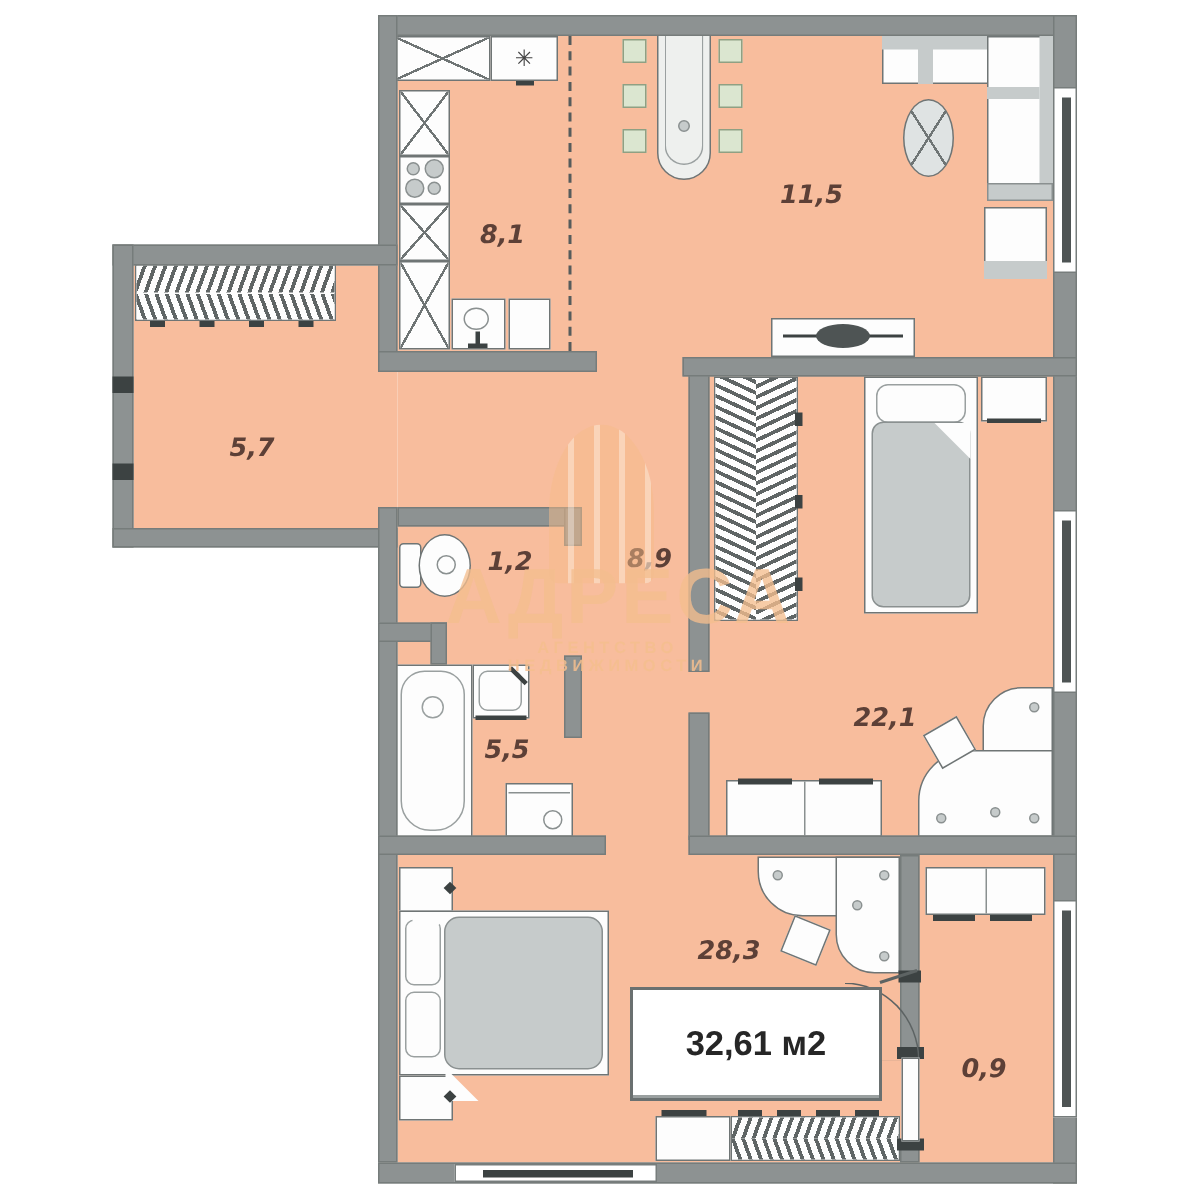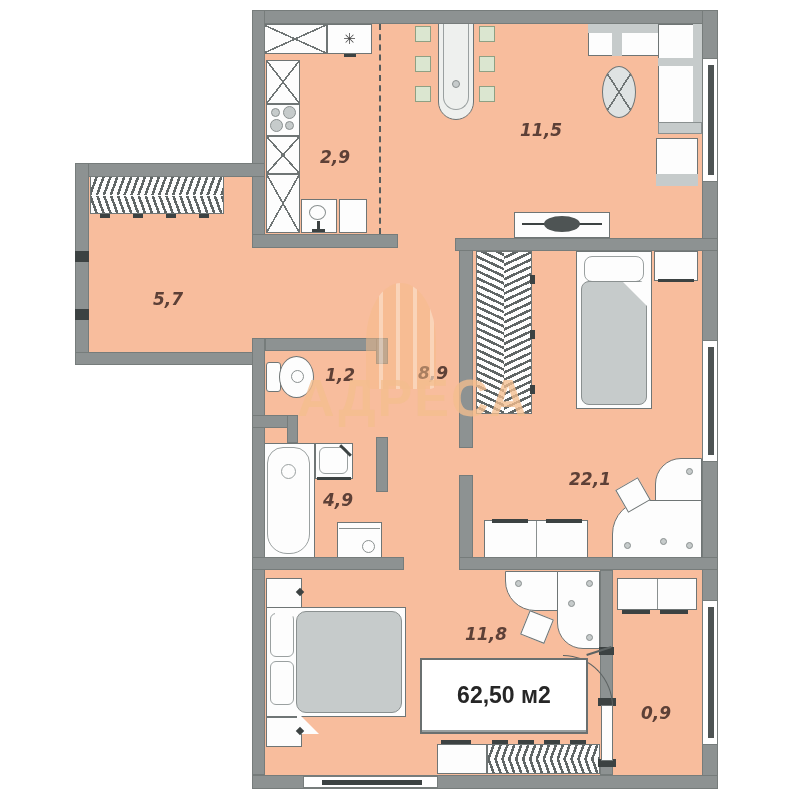--- a/index.html
+++ b/index.html
@@ -206,32 +206,33 @@
   <div class="abs" style="left:657px;top:579px;width:0;height:30px;border-left:1px solid #8a9090;z-index:2;"></div>
   <div class="abs dark" style="left:622px;top:610px;width:28px;height:4px;"></div>
   <div class="abs dark" style="left:660px;top:610px;width:28px;height:4px;"></div>
   <div class="abs dark" style="left:599px;top:647px;width:15px;height:8px;"></div>
   <div class="abs" style="left:563px;top:655px;width:50px;height:52px;border-top:1.6px solid #5d6363;border-right:1.6px solid #5d6363;border-radius:0 100% 0 0;z-index:5;"></div>
   <div class="abs fix" style="left:601px;top:705px;width:12px;height:56px;z-index:5;"></div>
   <div class="abs dark" style="left:598px;top:698px;width:18px;height:8px;"></div>
   <div class="abs dark" style="left:598px;top:759px;width:18px;height:8px;"></div>
   <div class="abs" style="left:586px;top:650px;width:26px;height:2px;background:#5d6363;transform:rotate(-18deg);z-index:5;"></div>
 
-  <div class="lbl" style="left:335px;top:157px;">2,9</div>
+  <div class="lbl" style="left:335px;top:157px;">8,1</div>
   <div class="lbl" style="left:541px;top:130px;">11,5</div>
   <div class="lbl" style="left:168px;top:299px;">5,7</div>
   <div class="lbl" style="left:340px;top:375px;">1,2</div>
   <div class="lbl" style="left:433px;top:373px;">8,9</div>
-  <div class="lbl" style="left:338px;top:500px;">4,9</div>
+  <div class="lbl" style="left:338px;top:500px;">5,5</div>
   <div class="lbl" style="left:590px;top:479px;">22,1</div>
-  <div class="lbl" style="left:486px;top:634px;">11,8</div>
+  <div class="lbl" style="left:486px;top:634px;">28,3</div>
   <div class="lbl" style="left:656px;top:713px;">0,9</div>
 
   <div class="abs wm" style="left:366px;top:283px;width:70px;height:106px;background:rgba(246,188,138,0.5);border-radius:35px 35px 6px 6px / 58px 58px 6px 6px;background-image:repeating-linear-gradient(90deg, transparent 0 13px, rgba(255,255,255,0.35) 13px 17px);"></div>
   <div class="abs wm" style="left:297px;top:368px;width:216px;text-align:center;font:700 52px 'Liberation Sans',sans-serif;letter-spacing:2px;color:rgba(244,190,142,0.78);">АДРЕСА</div>
+  <div class="abs wm" style="left:290px;top:426px;width:230px;text-align:center;font:700 11px 'Liberation Sans',sans-serif;letter-spacing:3px;color:rgba(244,190,142,0.85);">АГЕНТСТВО НЕДВИЖИМОСТИ</div>
 
   <div class="abs infobox" style="left:420px;top:658px;width:168px;height:76px;">
     <div class="cellR">
-      <div>62,50 м2</div>
+      <div>32,61 м2</div>
     </div>
   </div>
 
 </div>
 
 </body></html>

